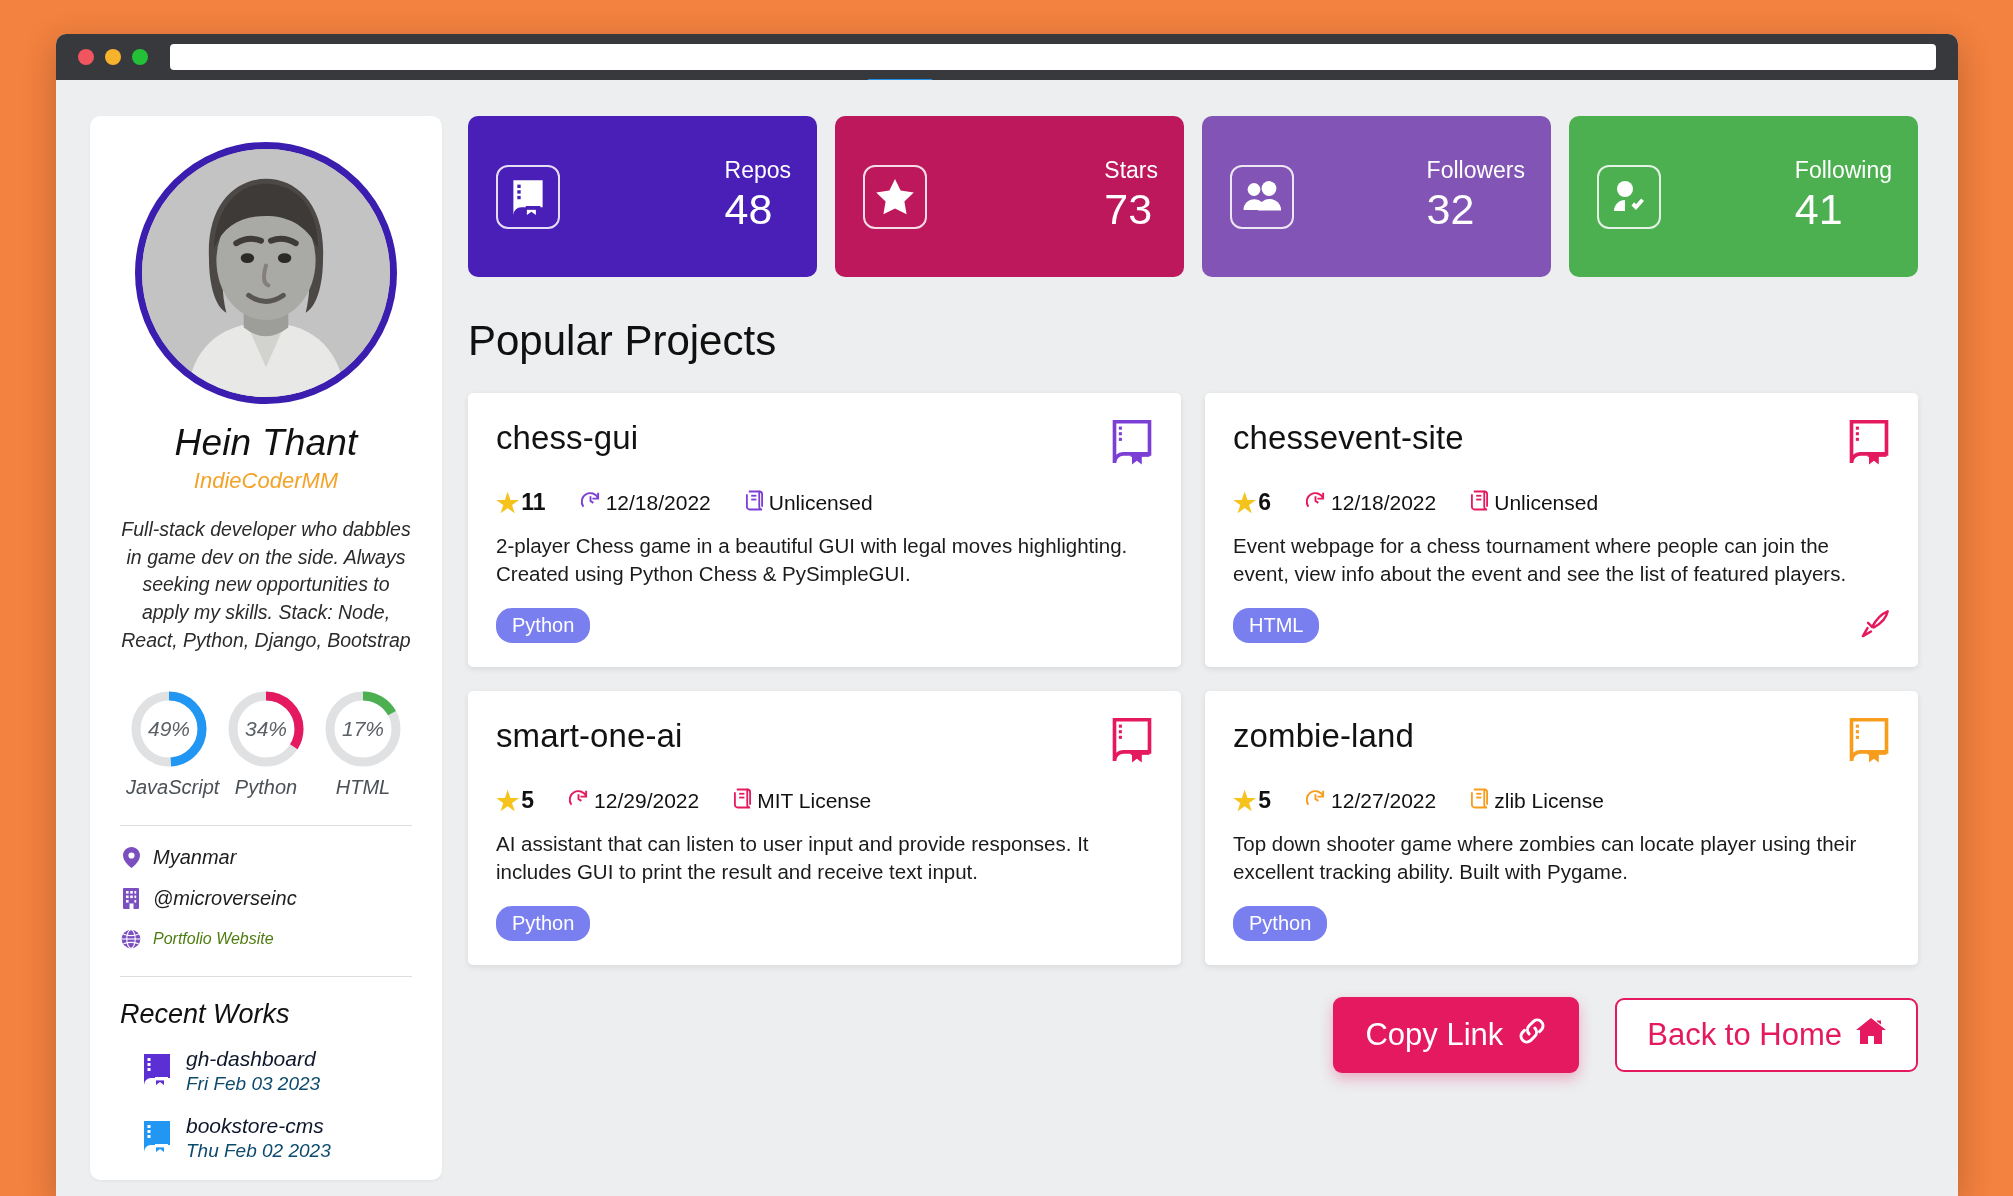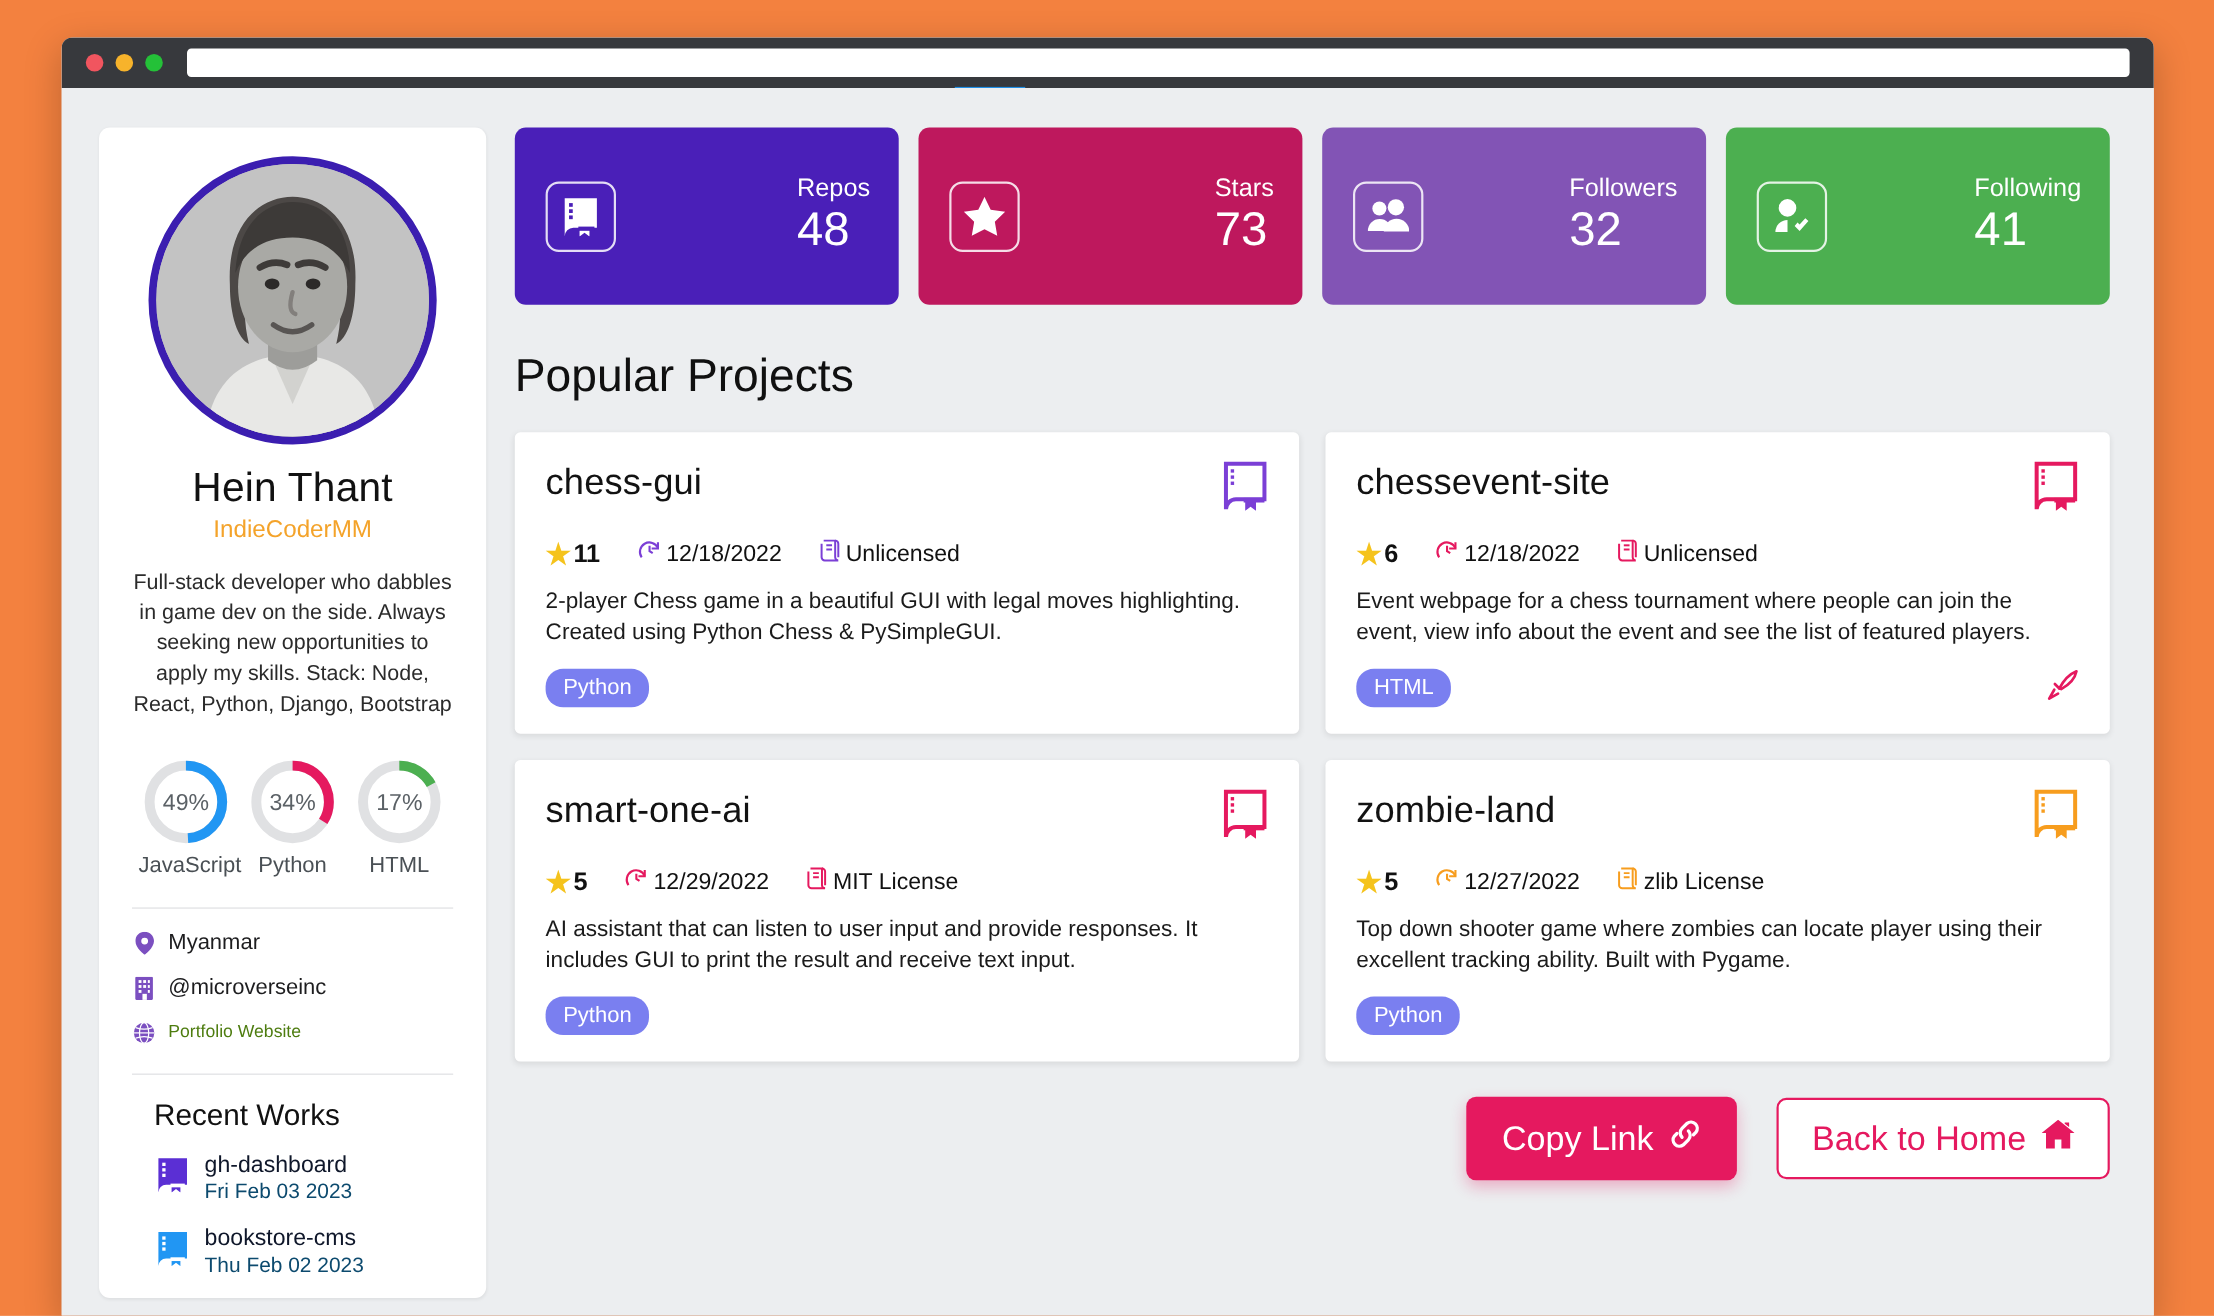--- a/index.html
+++ b/index.html
@@ -65,20 +65,21 @@
   
   .sidebar {
     width: 352px;
     flex: 0 0 352px;
     background: #ffffff;
     border-radius: 10px;
     padding: 26px 30px 0 30px;
     height: 1064px;
     overflow: hidden;
     box-shadow: 0 1px 3px rgba(0,0,0,.06);
+    font-style: italic;
   }
   .avatar-wrap {
     width: 262px; height: 262px;
     margin: 0 auto 0 auto;
     border-radius: 50%;
     border: 7px solid #3b1eb0;
     overflow: hidden;
     background: #c4c4c4;
     position: relative;
   }
@@ -144,21 +145,20 @@
     text-decoration: none;
     font-size: 16px;
   }
 
   .recent-title {
     font-size: 27px;
     color: #111;
     margin-top: 22px;
     margin-bottom: 16px;
     font-weight: 400;
-    margin-left: 20px;
   }
   .work-row {
     display: flex;
     align-items: center;
     gap: 14px;
     margin-bottom: 18px;
     padding-left: 22px;
   }
   .work-meta { line-height: 1.22; }
   .work-name { font-size: 21px; color: #0f172a; }

